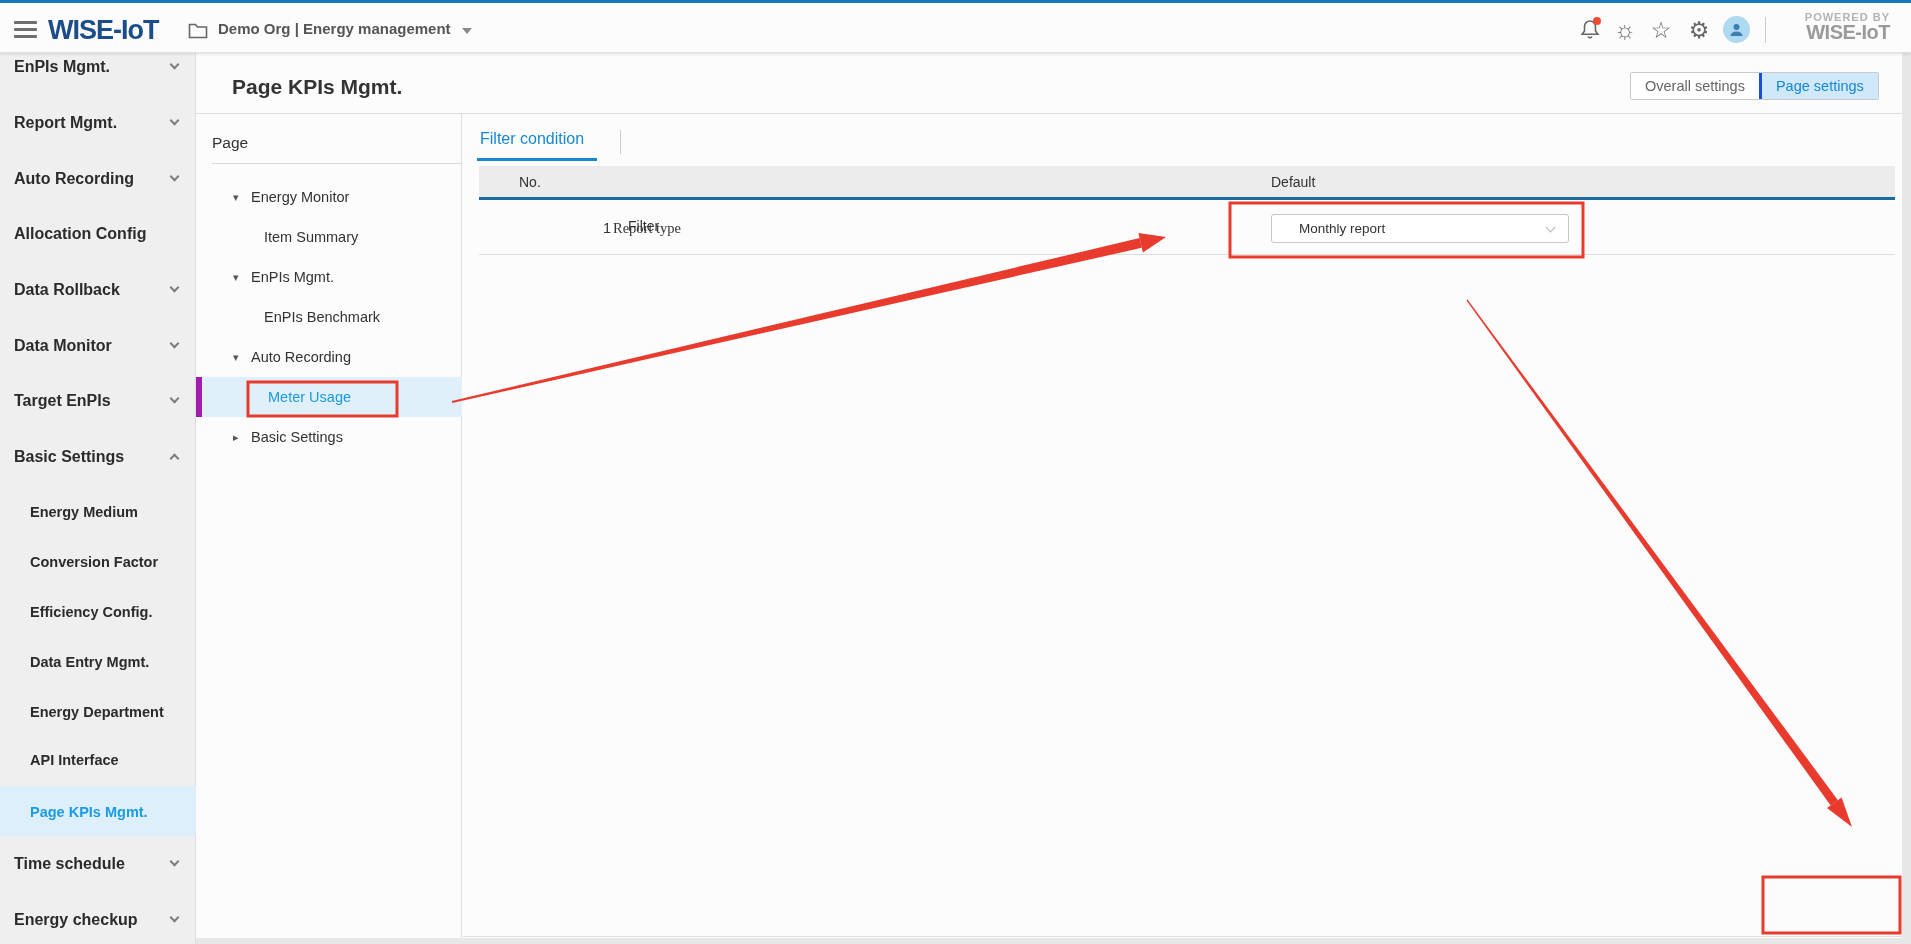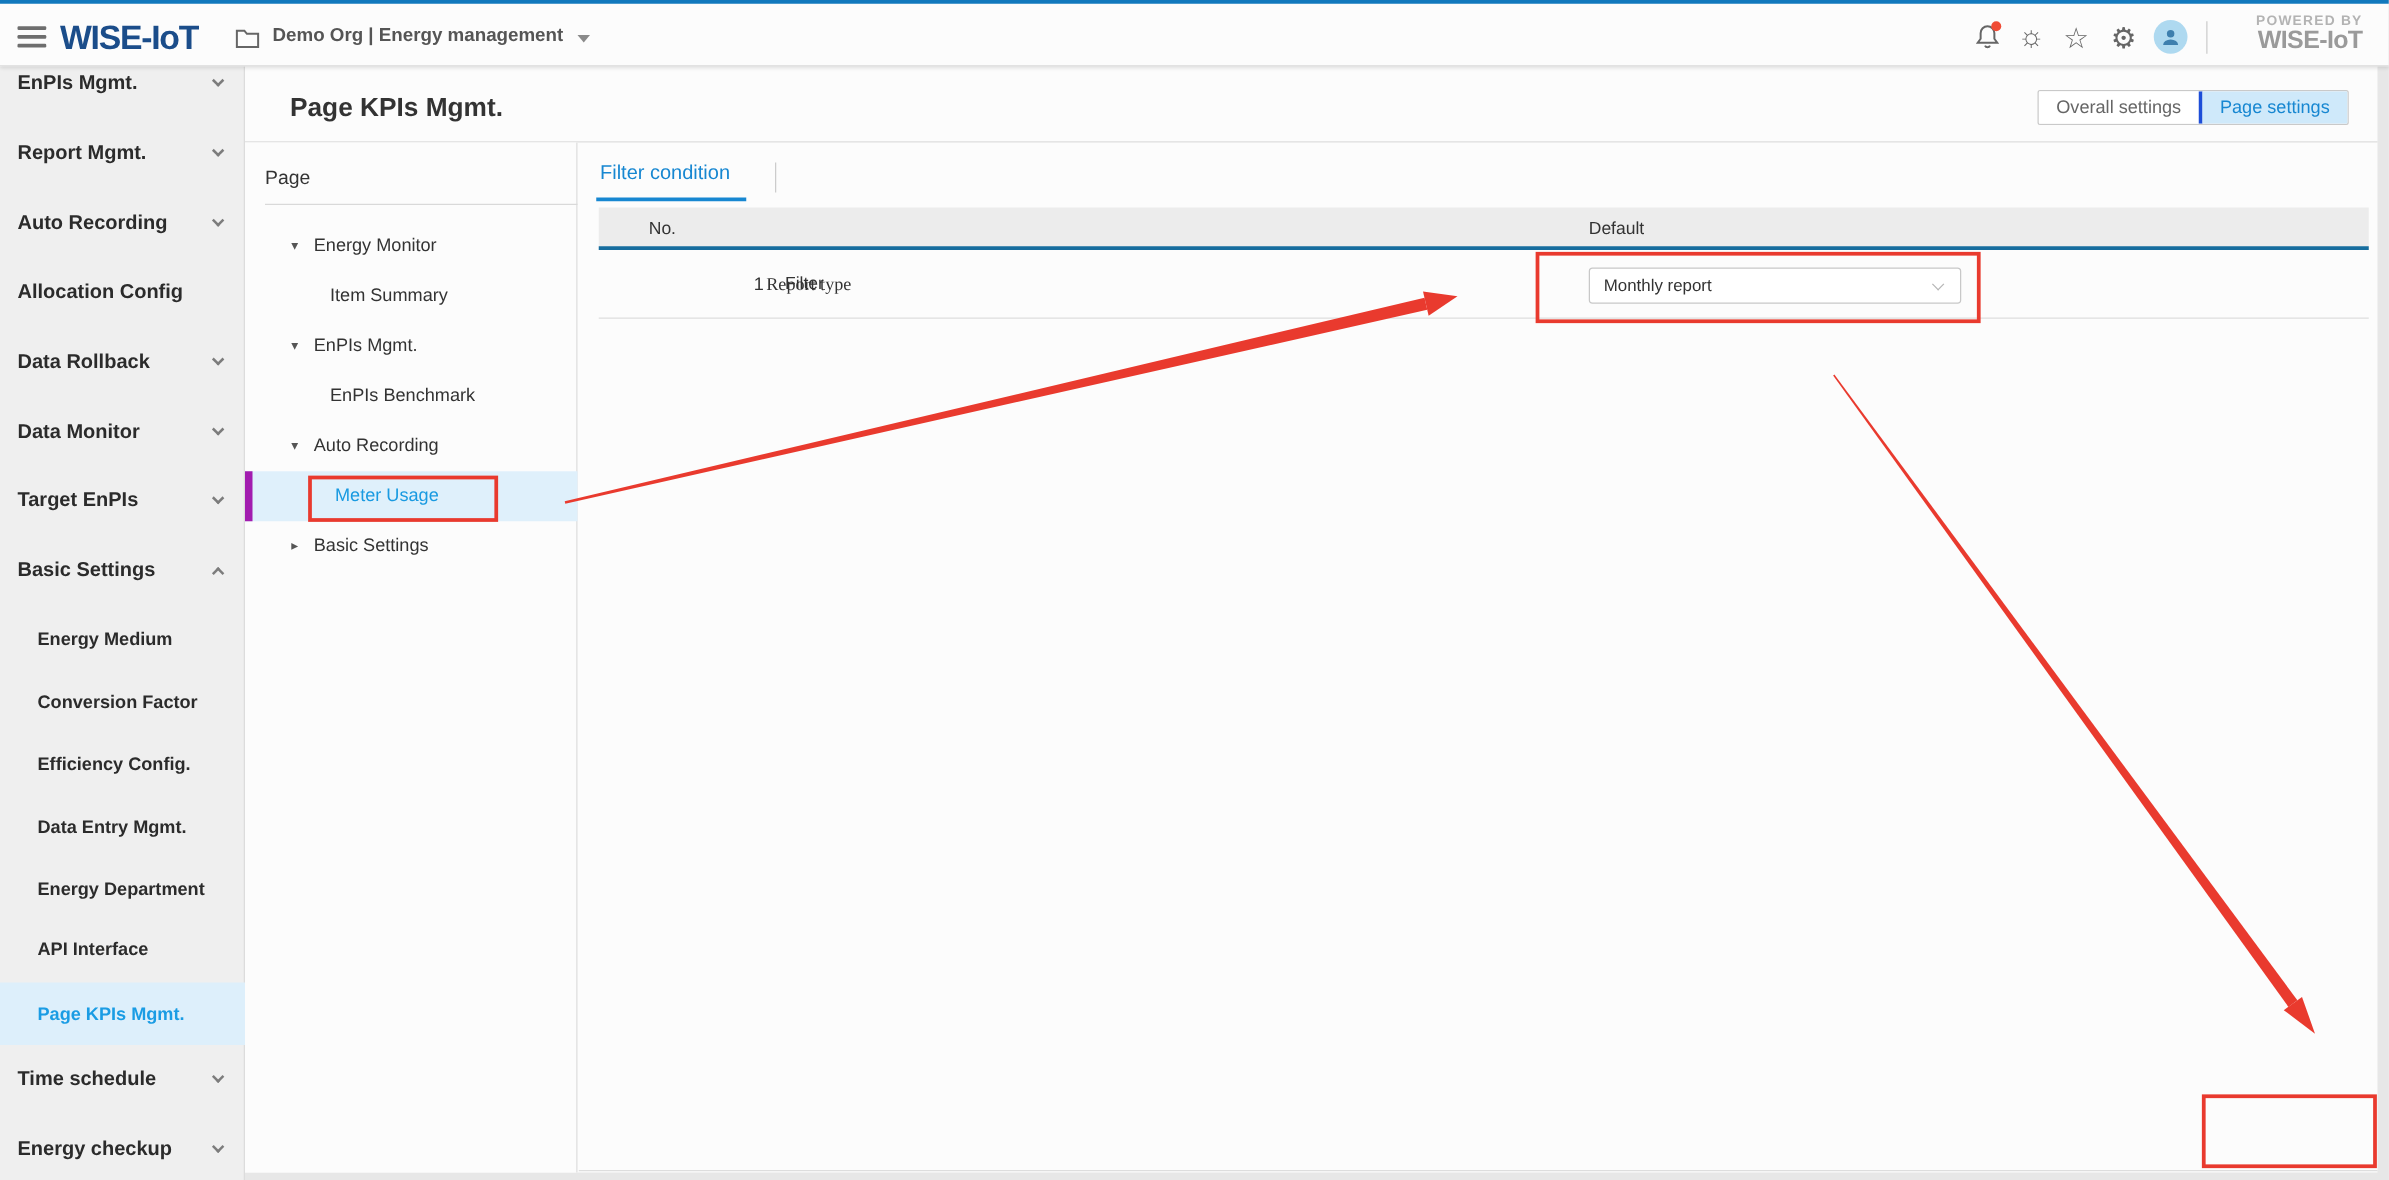--- a/index.html
+++ b/index.html
@@ -75,21 +75,21 @@
     background:#ececec; border-bottom:3px solid #166d9e; line-height:33px; font-size:14px; color:#333; }
   .col-no { position:absolute; left:40px; width:92px; }
   .col-filter { position:absolute; left:149px;margin-top:44px; }
   .col-default { position:absolute; left:792px; }
   .tbl-row { position:absolute; left:16px; top:89px; width:1416px; height:52px;
     border-bottom:1px solid #ddd; line-height:51px; font-size:14.5px; color:#333; }
   .cell-no { position:absolute; left:40px; width:92px; text-align:right; }
   .cell-filter { position:absolute; left:134px;font-family:Liberation Serif, serif; }
   .dropdown { position:absolute; left:792px; top:11px; width:298px; height:29px;
     border:1px solid #c8c8c8; border-radius:3px; background:#fff; cursor:pointer;
-    line-height:27px; font-size:13.5px; color:#333; padding-left:11px; }
+    line-height:27px; font-size:13.5px; color:#333; padding-left:27px; }
   .dd-chev { position:absolute; right:14px; top:9px; width:7px; height:7px;
     border-right:1.6px solid #b5b5b5; border-bottom:1.6px solid #b5b5b5; transform:rotate(45deg); }
   .footer-line { position:absolute; left:0; top:822px; width:1439px; height:1px; background:#ddd; }
 
   
   .overlay { position:absolute; left:0; top:0; width:1911px; height:944px;
     pointer-events:none; z-index:99; }
 
   .icon-svg { stroke:#666; fill:none; stroke-width:1.6; }
 </style>

